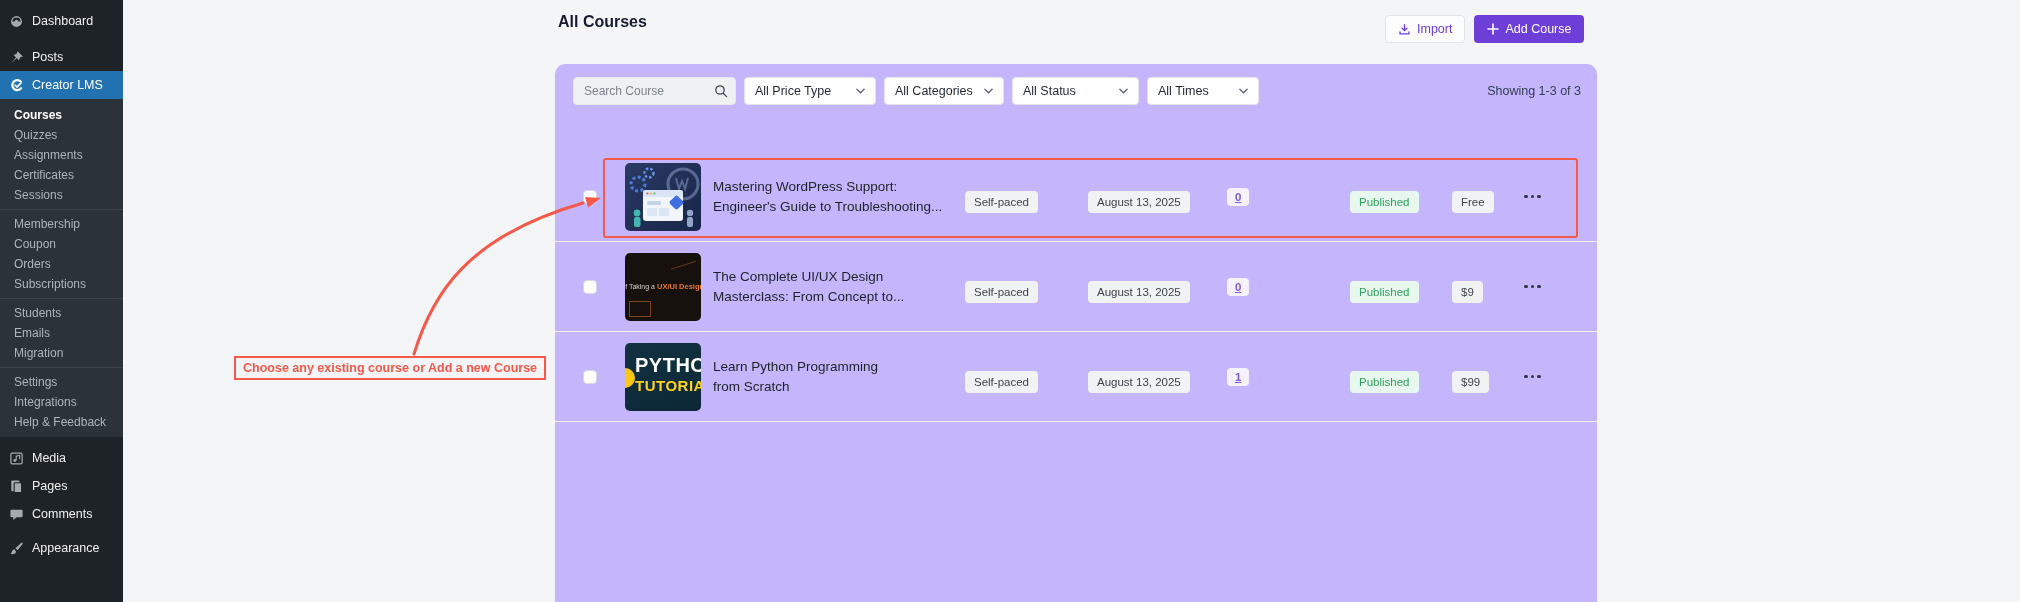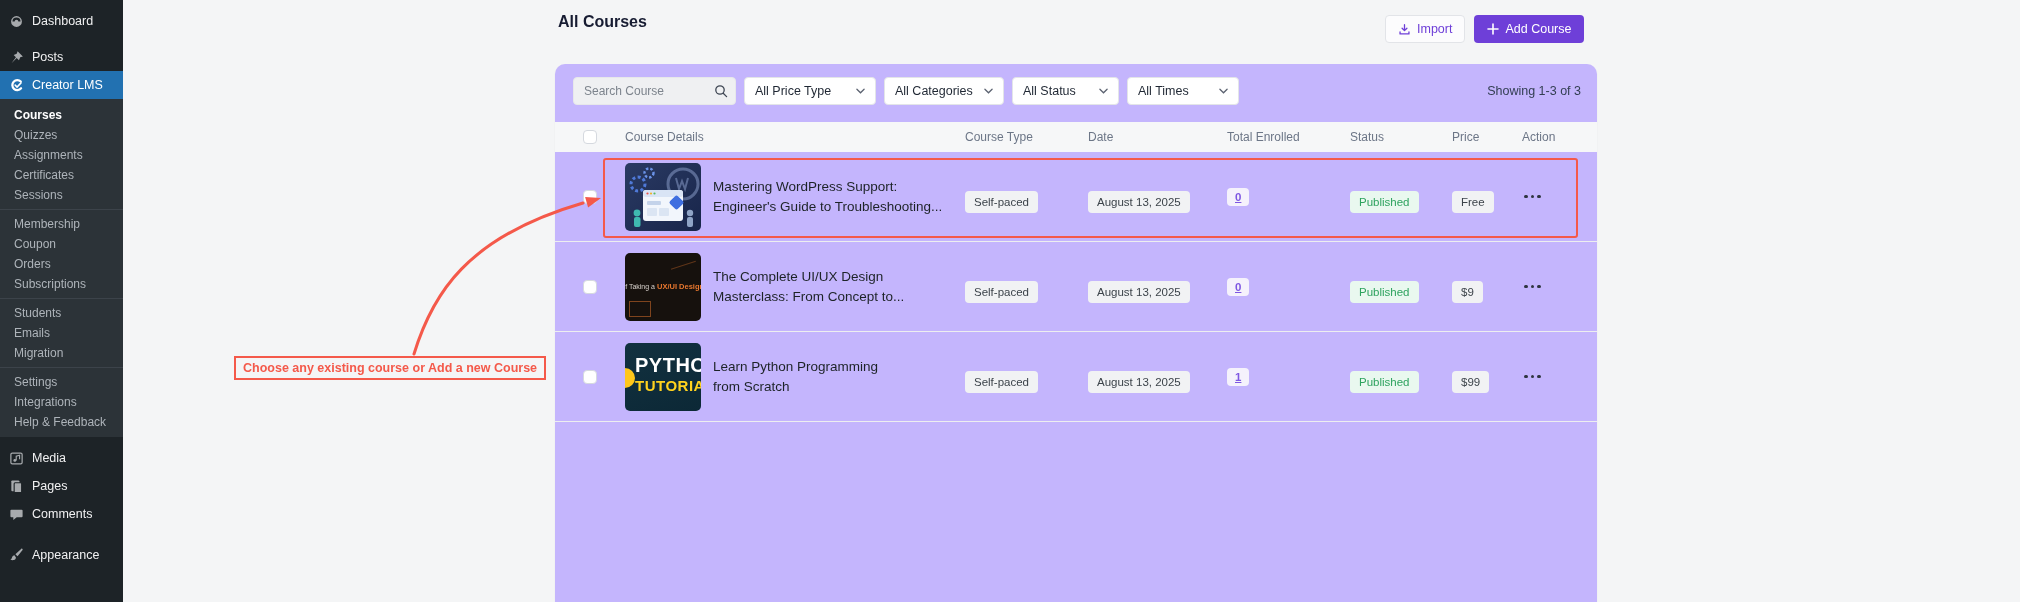--- a/index.html
+++ b/index.html
@@ -16,40 +16,40 @@
   .mi svg{width:15px;height:15px;color:#a7aaad;flex:none;}
   .mi.first{margin-top:7px;}
   .mi.gap{margin-top:8px;}
   .mi.active{background:#2271b1;color:#fff;}
   .mi.active svg{color:#fff;}
   .submenu{background:#2c3338;padding:6px 0 5px;}
   .smi{padding:2px 10px 2px 14px;font-size:12px;line-height:16px;color:#aeb4ba;cursor:pointer;}
   .smi.current{color:#fff;font-weight:700;}
   .sm-divider{height:1px;background:#3c434a;margin:4px 0;}
   .mi.bottom-first{margin-top:7px;}
-  .mi.appearance{margin-top:6px;align-items:flex-end;}
+  .mi.appearance{margin-top:6px;}
 
   
   .main{position:absolute;left:123px;top:0;right:0;bottom:0;background:#f4f5f6;}
   .page-title{position:absolute;left:435px;top:13px;font-size:16px;font-weight:700;color:#171c32;}
   .actions{position:absolute;left:1262px;top:15px;display:flex;gap:9px;height:28px;z-index:2;}
   .btn{display:flex;align-items:center;gap:6px;height:28px;padding:0 12px;border-radius:4px;font-size:12.5px;font-weight:500;cursor:pointer;border:1px solid transparent;}
   .btn-import{background:#fcfcfd;border-color:#e2e4e8;color:#6e3fd8;}
   .btn-add{background:#6e3fd8;color:#fff;}
   .btn svg{flex:none;}
 
   
   .card{position:absolute;left:432px;top:64px;width:1042px;height:538px;background:#c4b5fd;border-radius:10px 10px 0 0;box-shadow:0 1px 2px rgba(16,24,40,.05);}
   .filters{position:absolute;left:18px;top:13px;right:16px;height:28px;display:flex;gap:8px;align-items:center;}
   .search-box{position:relative;width:163px;height:28px;flex:none;}
   .search-box input{width:100%;height:100%;background:#eff0f2;border:1px solid #e7e8ea;border-radius:4px;padding:0 30px 0 10px;font-size:12px;color:#2c3338;font-family:"Liberation Sans",sans-serif;outline:none;}
   .search-box input::placeholder{color:#7d848d;}
   .search-icon{position:absolute;right:8px;top:7px;color:#3e4653;}
   .select{height:28px;border:1px solid #e3e5e8;border-radius:4px;background:#fff;display:flex;align-items:center;justify-content:space-between;padding:0 10px;font-size:12.5px;color:#1f2733;cursor:pointer;flex:none;}
-  .sel-pricetype{width:132px;} .sel-categories{width:120px;} .sel-status{width:107px;} .sel-times{width:112px;}
+  .sel-pricetype{width:132px;} .sel-categories{width:120px;} .sel-status{width:127px;} .sel-times{width:112px;}
   .select svg{color:#5b6270;flex:none;margin-left:6px;}
   .showing{margin-left:auto;font-size:12.5px;color:#323e52;}
 
   
   .grid-cols{display:grid;grid-template-columns:54px 340px 123px 139px 123px 102px 70px 1fr;padding:0 16px;align-items:center;}
   .thead{position:absolute;left:0;top:58px;width:100%;height:30px;background:#f6f7f8;font-size:12px;color:#6c7687;}
   .tbody{position:absolute;left:0;top:88px;width:100%;}
   .trow{height:90px;border-bottom:1px solid #edeef0;}
   .cb{width:14px;height:14px;border:1px solid #d5d9df;border-radius:4px;background:#fff;margin-left:12px;cursor:pointer;}
   .course-cell{display:flex;align-items:center;gap:12px;}
@@ -209,30 +209,20 @@
       </div>
       <div class="select sel-times">
         <span>All Times</span>
         <svg width="9" height="6" viewBox="0 0 10 6">
             <path d="M1 1l4 4 4-4" fill="none" stroke="currentColor" stroke-width="1.4" stroke-linecap="round"></path>
           </svg>
       </div>
       <div class="showing">Showing 1-3 of 3</div>
     </div>
 
-    <div class="thead grid-cols">
-      <span class="cb"></span>
-      <span>Course Details</span>
-      <span>Course Type</span>
-      <span>Date</span>
-      <span>Total Enrolled</span>
-      <span>Status</span>
-      <span>Price</span>
-      <span>Action</span>
-    </div>
 
     <div class="tbody">
 
       <div class="trow grid-cols">
         <span class="cb"></span>
         <div class="course-cell">
           <div class="thumb">
             <svg width="76" height="68" viewBox="0 0 76 68">
               <defs>
                   <linearGradient id="wpbg" x1="0" y1="0" x2="1" y2="1">

